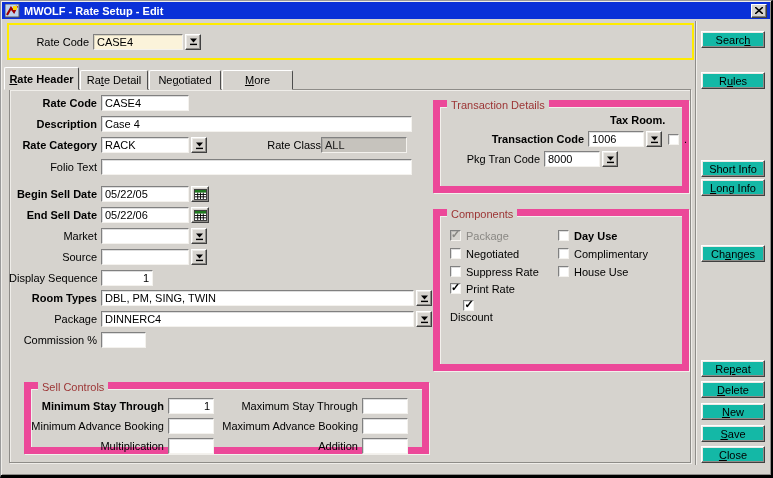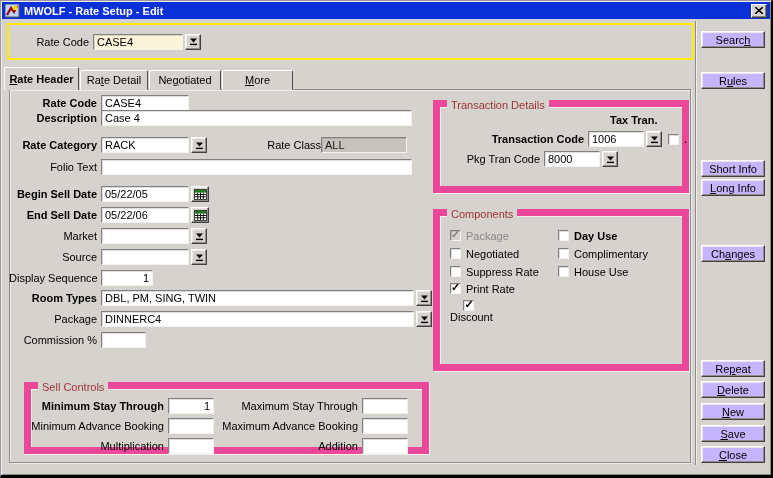--- a/index.html
+++ b/index.html
@@ -26,21 +26,21 @@
     font-size:11px; padding:0 3px; color:#000; }
   .inp.num { text-align:right; }
   .inp.cream { background:#fbf3da; }
   .inp.dis { background:#c6c3bd; color:#1a1a1a; }
   
   .sqbtn { width:16px; height:16px; margin-left:2px; background:#d6d3ce; border:1px solid;
     border-color:#fff #404040 #404040 #fff; box-shadow: inset -1px -1px 0 #8f8d89, inset 1px 1px 0 #eceae6;
     display:inline-flex; align-items:center; justify-content:center; padding:0; cursor:default; }
   .calbtn { width:18px; }
   
-  .btn { position:absolute; left:700px; width:64px; height:17px; background:#c4b5fd;
+  .btn { position:absolute; left:700px; width:64px; height:17px; background:#14b8a6;
     border:1px solid; border-color:#fff #404040 #404040 #fff;
     box-shadow: inset -1px -1px 0 #8f8d89, inset 1px 1px 0 #eceae6;
     font-family:"Liberation Sans",sans-serif; font-size:11px; color:#000; cursor:default; }
   
   .topbar { position:absolute; top:22px; left:6px; width:687px; height:37px;
     border:2px solid #ffec00; display:flex; align-items:center; }
   .topbar .lbl { width:80px; text-align:right; margin-right:4px; }
   
   .tabs { position:absolute; top:66px; left:3px; height:23px; display:flex; align-items:flex-end; z-index:3; }
   .tab { height:20px; background:#d6d3ce; border:1px solid; border-color:#fff #4d4d4d #d6d3ce #fff;
@@ -120,21 +120,21 @@
       </div>
   </div>
 
   <div class="canvas"></div>
 
   <div class="row" style="top:94px">
     <span class="lbl b">Rate Code</span>
     <input class="inp" style="width: 88px;" value="CASE4">
   </div>
 
-  <div class="row" style="top:109px">
+  <div class="row" style="top:115px">
     <span class="lbl b">Description</span>
     <input class="inp" style="width: 311px;" value="Case 4">
   </div>
 
   <div class="row" style="top:136px">
     <span class="lbl b">Rate Category</span>
     <input class="inp" style="width: 88px;" value="RACK">
     <button class="sqbtn">
       <svg width="9" height="9" viewBox="0 0 9 9">
         <path d="M1 1.5 H8 L4.5 5.5 Z" fill="#000"></path>
@@ -223,21 +223,21 @@
     </button>
   </div>
 
   <div class="row" style="top:331px">
     <span class="lbl">Commission %</span>
     <input class="inp" style="width: 45px;" value="">
   </div>
 
   <div class="group" style="left:432px; top:99px; width:256px; height:93px;">
     <span class="gtitle">Transaction Details</span>
-    <span class="b" style="position:absolute; left:170px; top:7px;">Tax Tran.</span>
+    <span class="b" style="position:absolute; left:170px; top:7px;">Tax Room.</span>
 
     <div class="row" style="left:0; top:24px;padding-left:44px;">
       <span class="lbl b" style="width:100px">Transaction Code</span>
       <input class="inp" style="width: 56px;" value="1006">
       <button class="sqbtn">
         <svg width="9" height="9" viewBox="0 0 9 9">
           <path d="M1 1.5 H8 L4.5 5.5 Z" fill="#000"></path>
             <rect x="1" y="6.7" width="7" height="1.4" fill="#000"></rect>
         </svg>
       </button>

